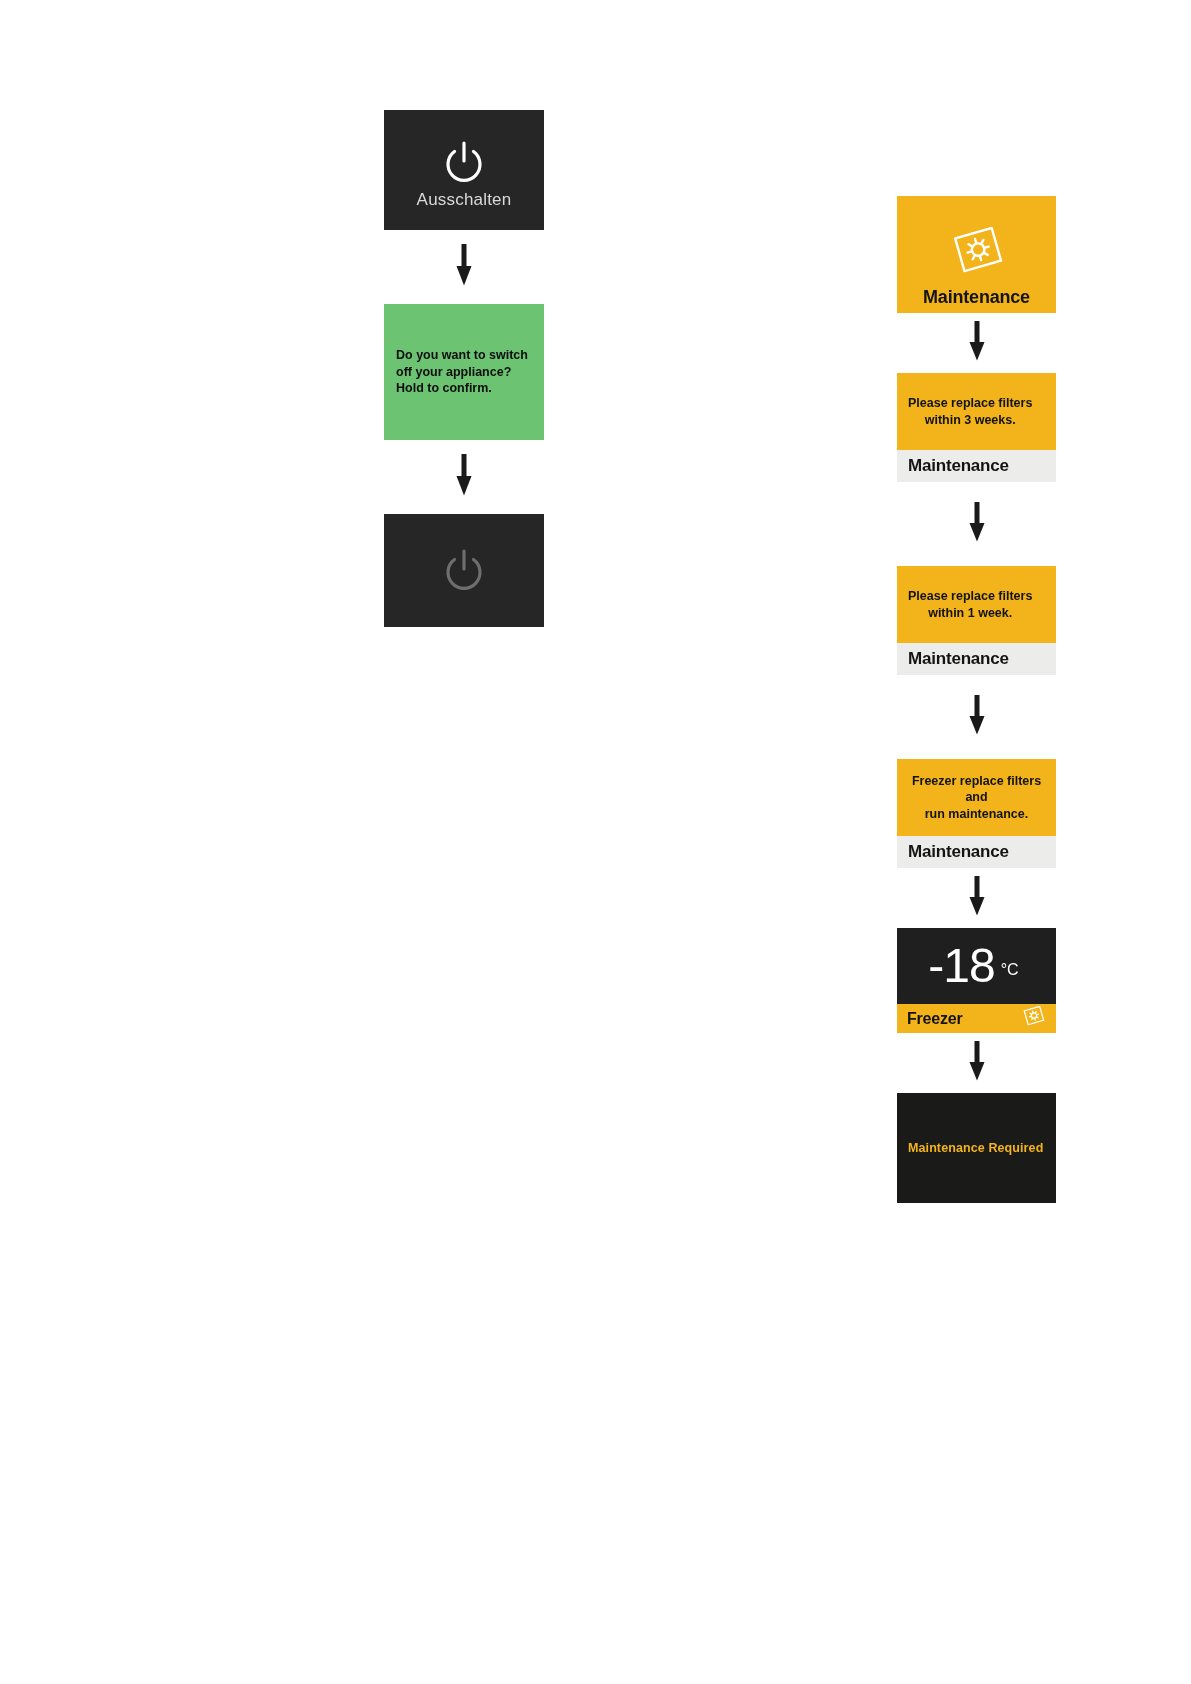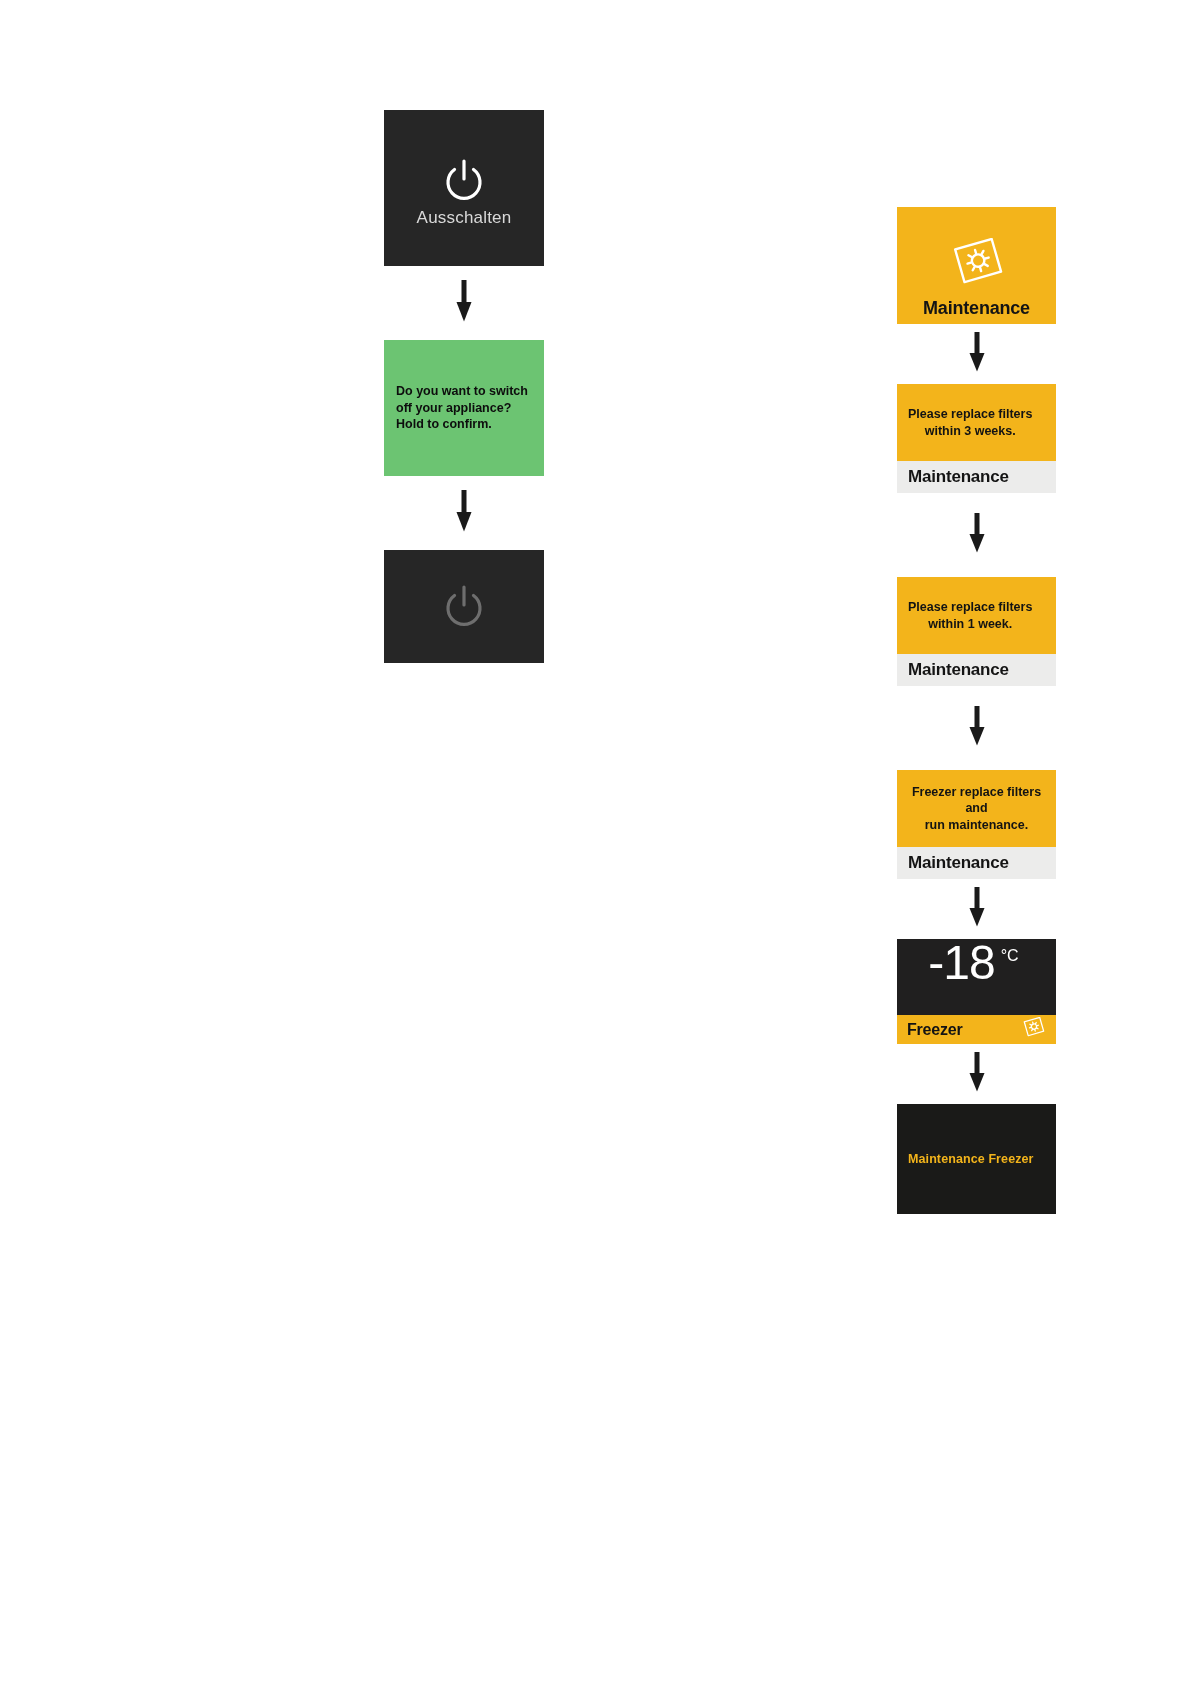--- a/index.html
+++ b/index.html
@@ -15,35 +15,35 @@
 
   .flow {
     position: absolute;
     display: flex;
     flex-direction: column;
     align-items: center;
   }
 
   
   #flow-shutdown   { left: 384px; top: 110px;  width: 160px; }
-  #flow-maintenance{ left: 897px; top: 207px;  width: 159px; }
+  #flow-maintenance{ left: 897px; top: 196px;  width: 159px; }
 
   
   .panel {
     width: 100%;
     position: relative;
   }
 
   .panel-dark  { background: #262626; }
   .panel-green { background: #6cc472; }
   .panel-amber { background: #f3b41b; }
 
   
   .screen-power-on {
-    height: 156px;
+    height: 120px;
     display: flex;
     flex-direction: column;
     align-items: center;
     justify-content: center;
     padding-top: 10px;
   }
 
   .power-icon-wrap {
     display: flex;
     align-items: center;
@@ -138,20 +138,21 @@
     font-size: 17px;
     font-weight: bold;
     letter-spacing: -0.2px;
   }
 
   
   .screen-temp {
     height: 76px;
     background: #201f1f;
     display: flex;
+    align-items: center;
     justify-content: center;
     padding-right: 6px;
   }
 
   .temp-value {
     color: #ffffff;
     font-size: 48px;
     font-weight: 300;
     line-height: 1;
     letter-spacing: -1px;
@@ -350,16 +351,16 @@
   </div>
 
   <span class="arrow arrow-gap-sm">
     <svg width="16" height="40" viewBox="0 0 16 40">
       <rect x="5.5" y="0" width="5" height="25" fill="#1a1a1a"></rect>
       <polygon points="0.5,21 15.5,21 8,39.5" fill="#1a1a1a"></polygon>
     </svg>
   </span>
 
   <div class="panel screen-alert">
-    <span class="alert-text">Maintenance Freezer</span>
+    <span class="alert-text">Maintenance Required</span>
   </div>
 
 </div>
 
 </body></html>

